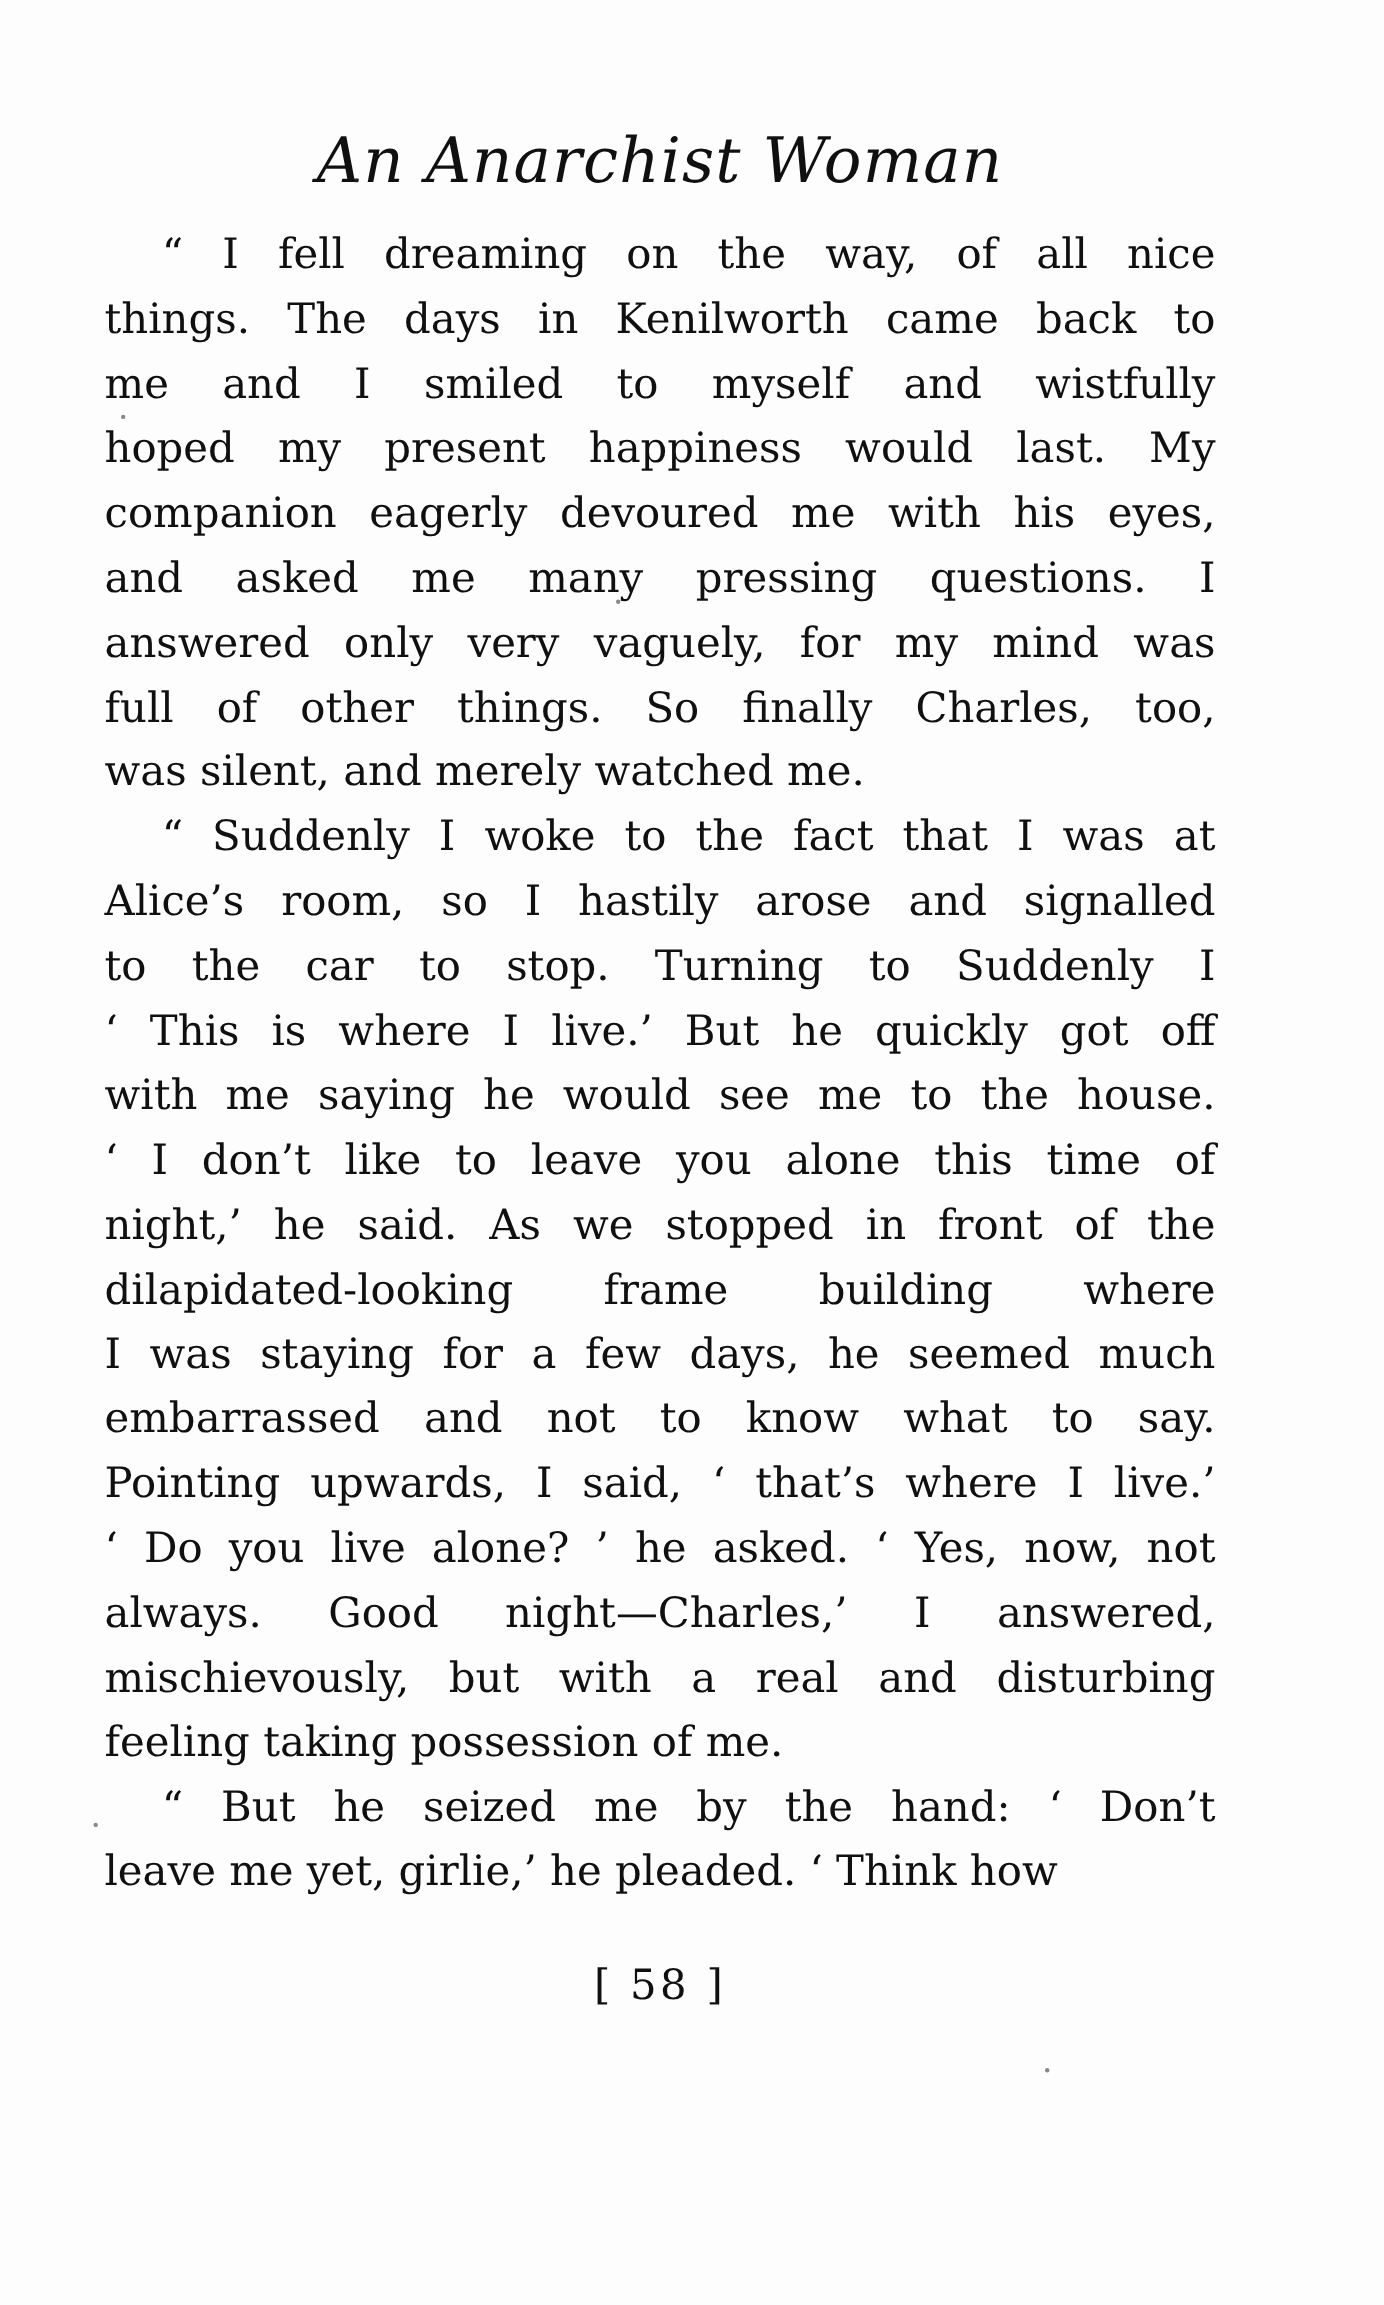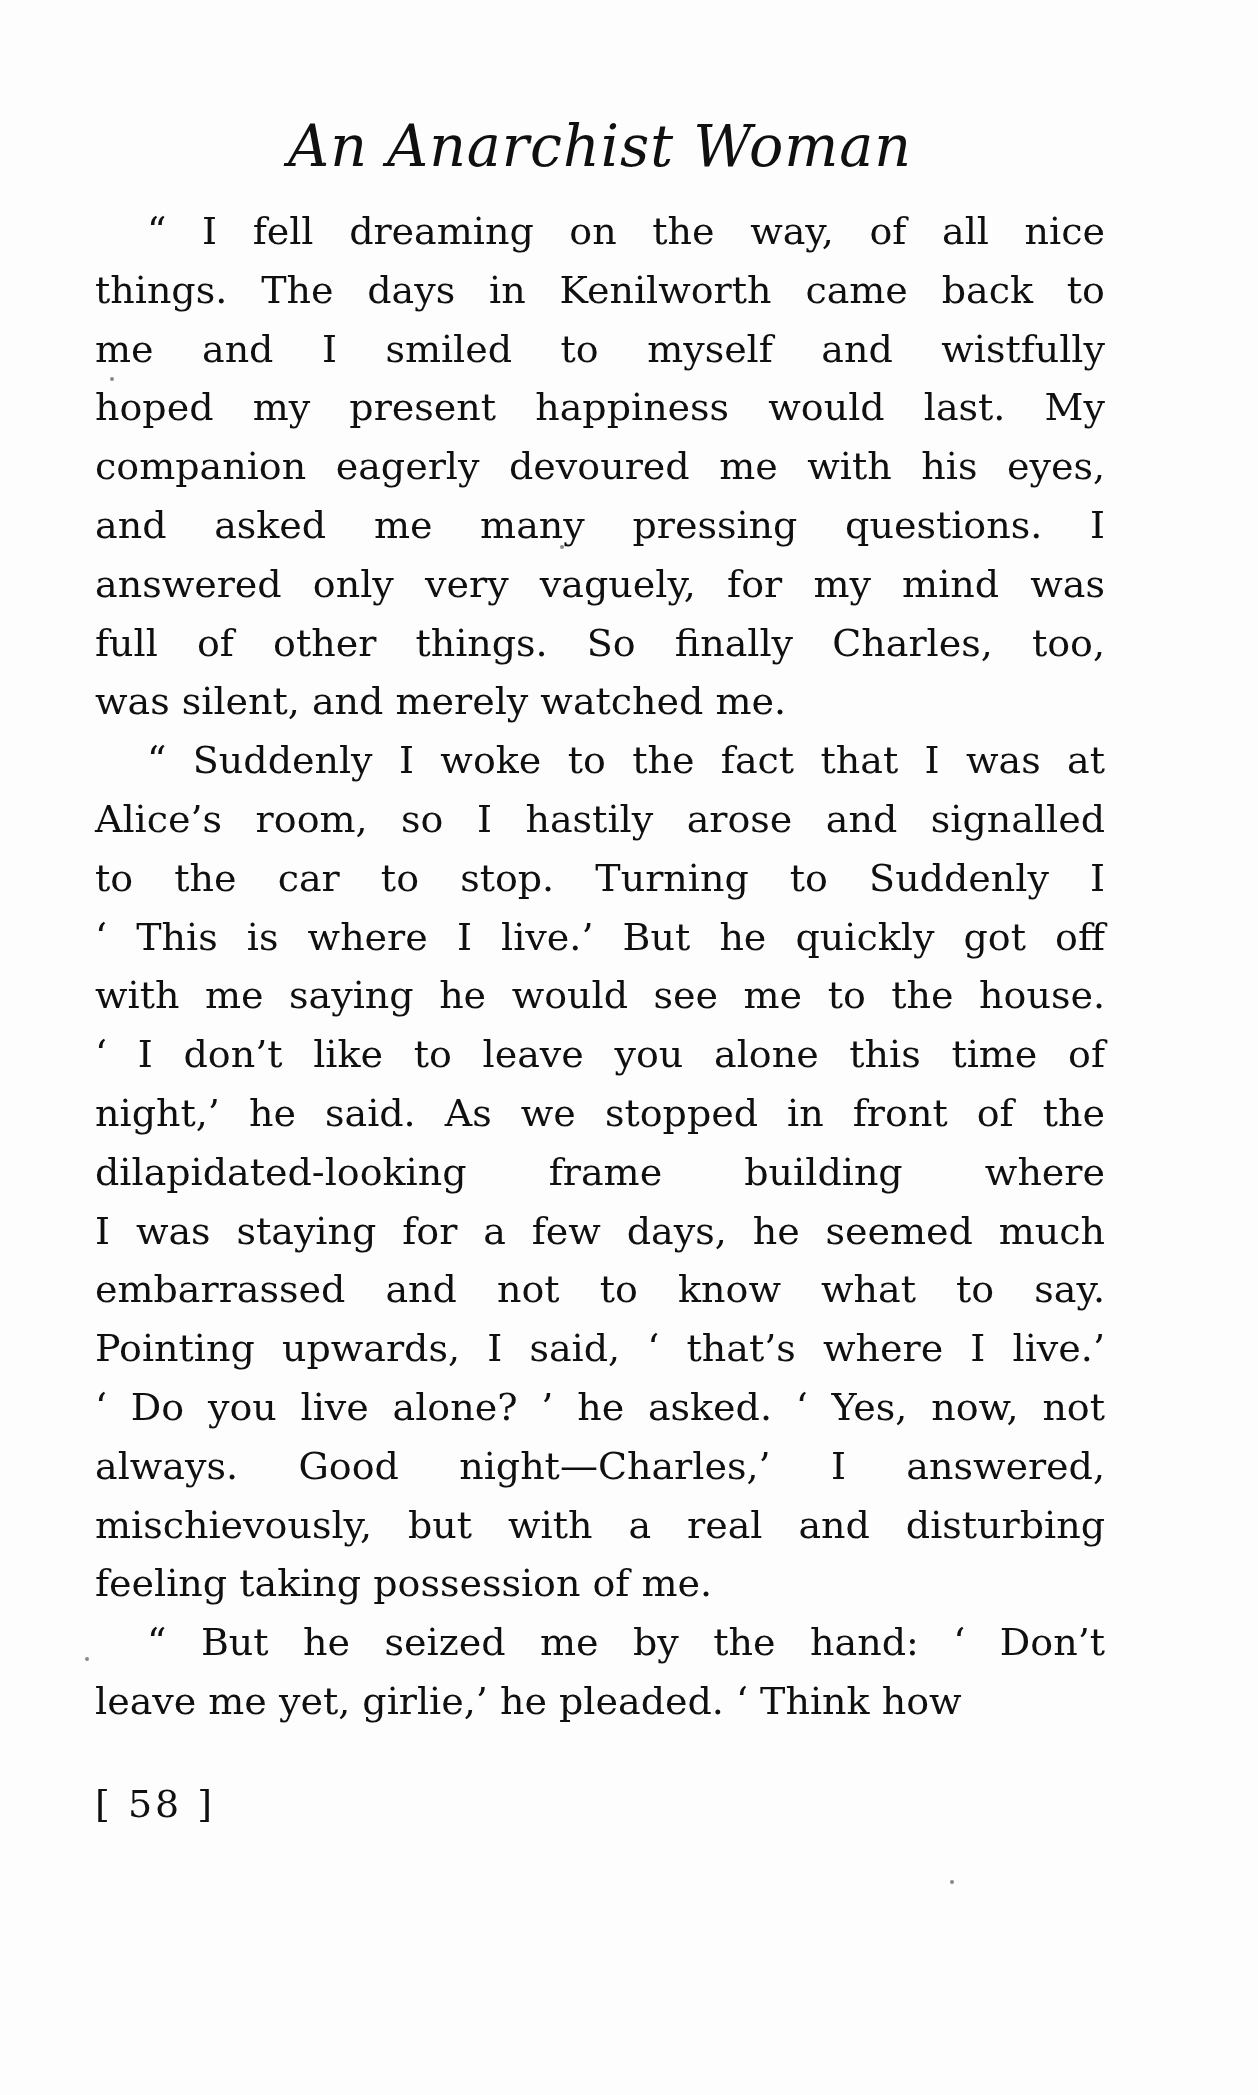--- a/index.html
+++ b/index.html
@@ -40,20 +40,21 @@
     text-align:right;
     text-align-last:left;
   }
   .line.indent{
     text-indent:52px;
   }
   .page-number{
     position:absolute;
     left:95px; top:1782px;
     width:1010px;
+    text-align:center;
     font-size:38px;
     letter-spacing:3px;
   }
   .speck{
     position:absolute;
     width:4px; height:4px;
     background:#2a2a2a;
     border-radius:50%;
     opacity:.55;
   }

